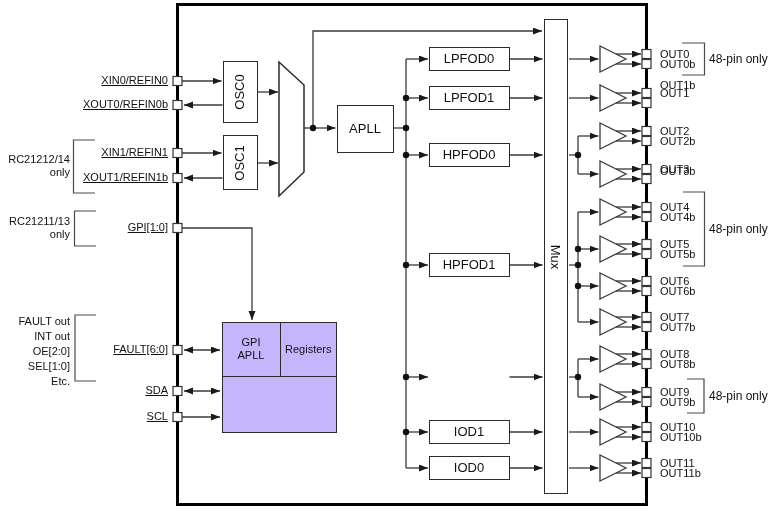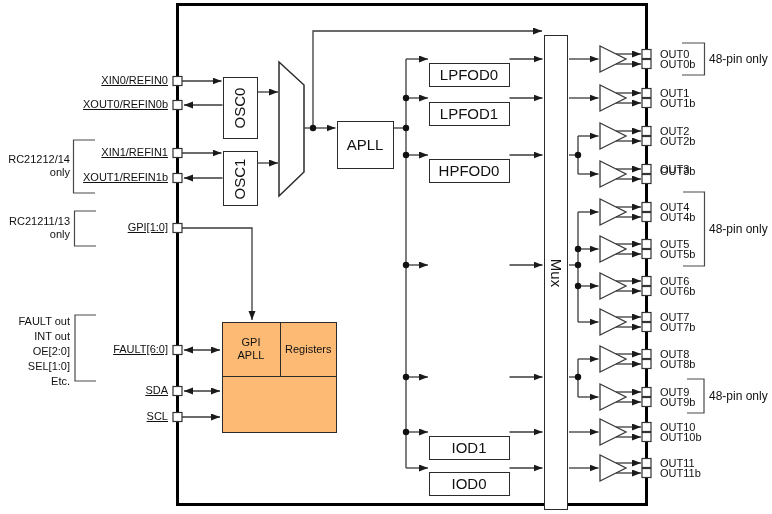--- a/index.html
+++ b/index.html
@@ -1,31 +1,31 @@
 <!DOCTYPE html>
 <html><head>
 <meta charset="utf-8">
 <style>
   html,body{margin:0;padding:0;background:#fff;}
   .stage{position:relative;width:772px;height:514px;background:#fff;overflow:hidden;
          font-family:"Liberation Sans",sans-serif;color:#111;}
   .stage svg{position:absolute;left:0;top:0;}
   .blk{position:absolute;box-sizing:border-box;border:1.5px solid #2b2b2b;background:#fff;
        display:flex;align-items:center;justify-content:center;
-       font-size:15px;line-height:12px;color:#111;text-align:center;margin-top:16px;}
+       font-size:13px;line-height:12px;color:#111;text-align:center;}
   .vccw{transform:rotate(-90deg);white-space:nowrap;}
   .vcw{transform:rotate(90deg);white-space:nowrap;}
   .lbl{position:absolute;font-size:11px;line-height:13px;height:13px;white-space:nowrap;color:#111;text-decoration:underline;}
   .lbl-r{text-align:right;right:604px;}
   .note-r{position:absolute;font-size:11px;line-height:13px;height:13px;white-space:nowrap;
           text-align:right;right:702px;color:#111;}
   .out-lbl{position:absolute;left:660px;font-size:11px;line-height:12px;height:12px;white-space:nowrap;color:#111;}
   .pin48{position:absolute;left:709px;font-size:12px;line-height:14px;height:14px;white-space:nowrap;color:#111;}
   .quad{position:absolute;left:221.5px;top:321.5px;width:115.5px;height:111px;box-sizing:border-box;
-        border:1.5px solid #2b2b2b;background:#fdba74;display:grid;
+        border:1.5px solid #2b2b2b;background:#c4b5fd;display:grid;
         grid-template-columns:58px 1fr;grid-template-rows:54.5px 1fr;}
   .qcell{display:flex;align-items:center;justify-content:center;font-size:11px;line-height:13px;
          text-align:center;box-sizing:border-box;}
   .q-tl{border-right:1.5px solid #2b2b2b;border-bottom:1.5px solid #2b2b2b;}
   .q-tr{border-bottom:1.5px solid #2b2b2b;}
   .q-bl{border-right:1.5px solid #2b2b2b;}
 </style>
 </head>
 <body>
 
@@ -219,20 +219,23 @@
   </div>
   <div class="blk" style="left:428.5px;top:47px;width:81px;height:24px">
     <span>LPFOD0</span>
   </div>
   <div class="blk" style="left:428.5px;top:86px;width:81px;height:24px">
     <span>LPFOD1</span>
   </div>
   <div class="blk" style="left:428.5px;top:143px;width:81px;height:24px">
     <span>HPFOD0</span>
   </div>
+  <div class="blk" style="left:428.5px;top:253px;width:81px;height:24px">
+    <span>HPFOD1</span>
+  </div>
   <div class="blk" style="left:428.5px;top:420px;width:81px;height:24px">
     <span>IOD1</span>
   </div>
   <div class="blk" style="left:428.5px;top:456px;width:81px;height:24px">
     <span>IOD0</span>
   </div>
   <div class="blk" style="left:543.5px;top:19px;width:24.5px;height:475px">
     <span class="vcw">Mux</span>
   </div>
 
@@ -263,21 +266,21 @@
   <div class="note-r" style="top:228px">only</div>
   <div class="note-r" style="top:315px">FAULT out</div>
   <div class="note-r" style="top:330px">INT out</div>
   <div class="note-r" style="top:345px">OE[2:0]</div>
   <div class="note-r" style="top:360px">SEL[1:0]</div>
   <div class="note-r" style="top:375px">Etc.</div>
 
   <div class="out-lbl" style="top:48px">OUT0</div>
   <div class="out-lbl" style="top:58px">OUT0b</div>
   <div class="out-lbl" style="top:87px">OUT1</div>
-  <div class="out-lbl" style="top:97px">OUT1b</div>
+  <div class="out-lbl" style="top:79px">OUT1b</div>
   <div class="out-lbl" style="top:125px">OUT2</div>
   <div class="out-lbl" style="top:135px">OUT2b</div>
   <div class="out-lbl" style="top:163px">OUT3</div>
   <div class="out-lbl" style="top:165px">OUT3b</div>
   <div class="out-lbl" style="top:201px">OUT4</div>
   <div class="out-lbl" style="top:211px">OUT4b</div>
   <div class="out-lbl" style="top:238px">OUT5</div>
   <div class="out-lbl" style="top:248px">OUT5b</div>
   <div class="out-lbl" style="top:275px">OUT6</div>
   <div class="out-lbl" style="top:285px">OUT6b</div>

